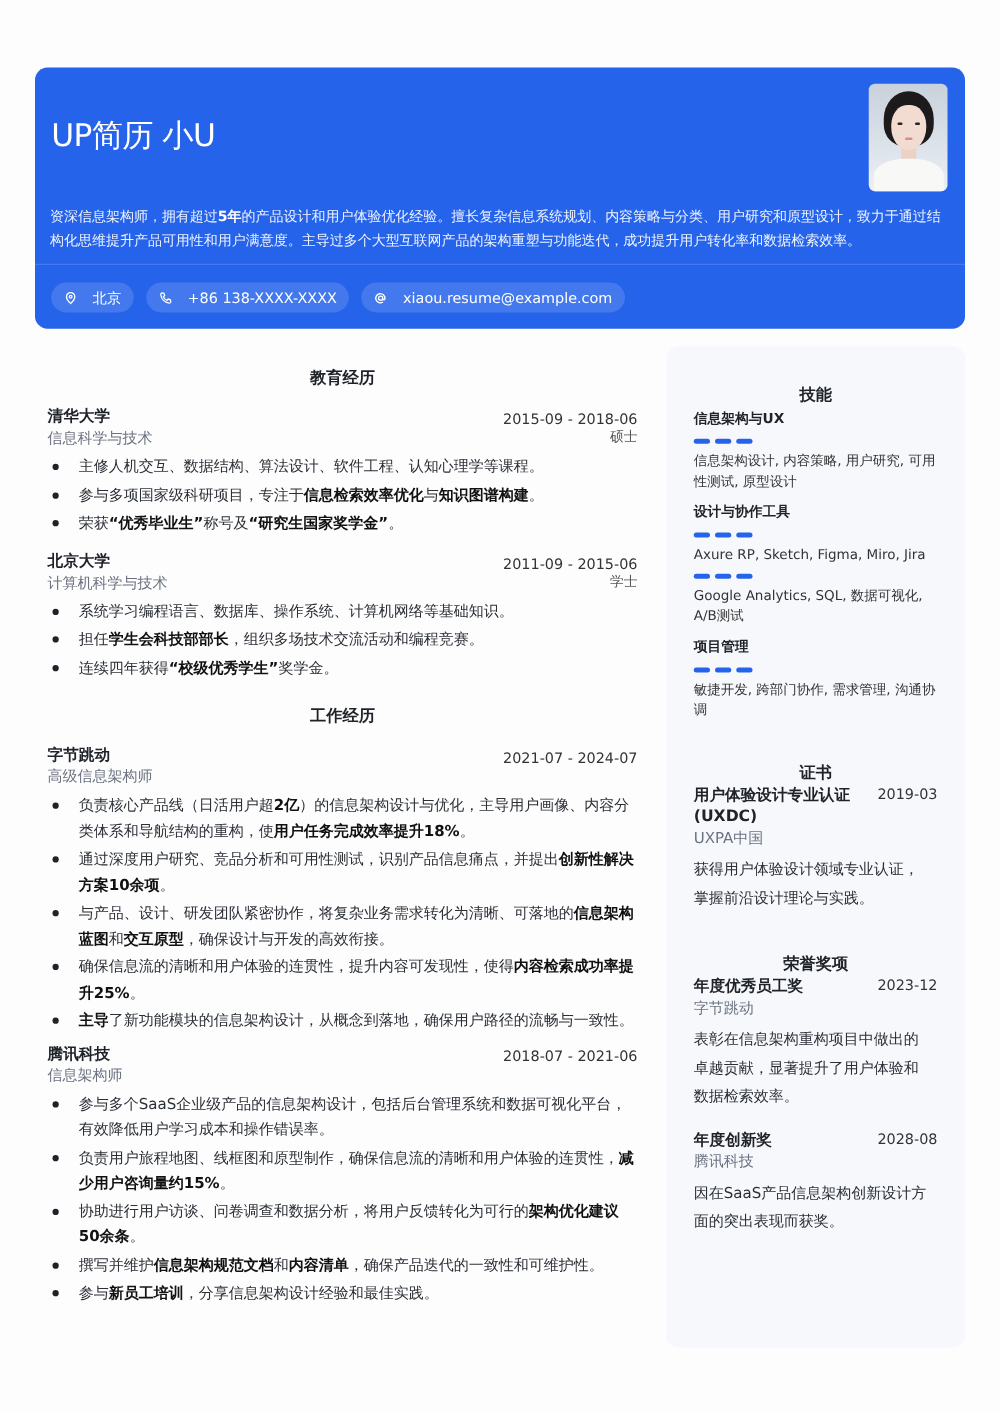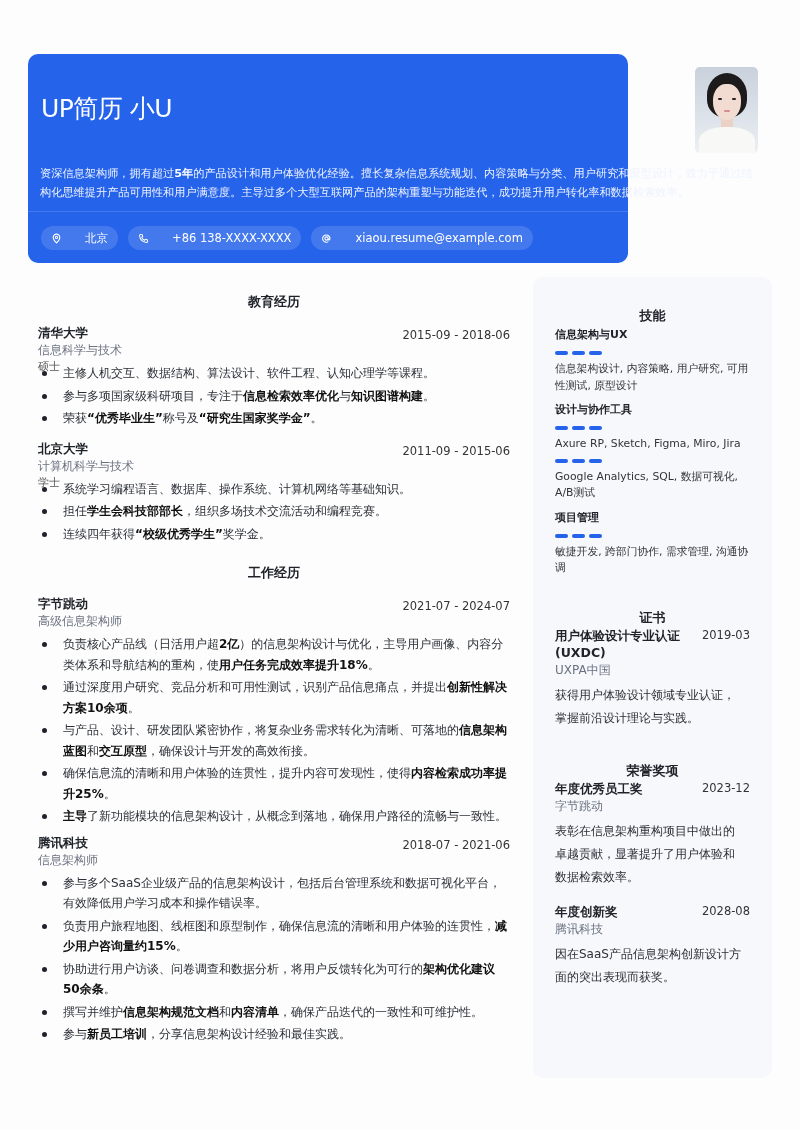--- a/index.html
+++ b/index.html
@@ -1,20 +1,20 @@
 <!DOCTYPE html>
 <html><head>
 <meta charset="utf-8">
 <style>
   * { box-sizing: border-box; margin: 0; padding: 0; }
   html, body { width: 800px; height: 1130px; background: #fdfdfd; overflow: hidden; }
   body { font-family: "DejaVu Sans", "Liberation Sans", sans-serif; color: #1f2329; position: relative; }
 
   .header {
-    position: absolute; left: 28px; top: 54px; width: 600px; height: 209px;
+    position: absolute; left: 28px; top: 54px; width: 744px; height: 209px;
     background: #2563eb; border-radius: 10px; color: #fff;
   }
   .header .name { position: absolute; left: 13px; top: 38px; font-size: 25px; font-weight: 500; letter-spacing: -0.5px; }
   .header .photo {
     position: absolute; left: 667px; top: 13px; width: 63px; height: 86px; border-radius: 5px;
     background: linear-gradient(180deg, #c9d1dc 0%, #dde3ea 60%, #eef0f3 100%); overflow: hidden;
   }
   .photo .hair { position: absolute; left: 12px; top: 6px; width: 40px; height: 44px; border-radius: 50% 50% 40% 40%; background: #1d1a1c; }
   .photo .face { position: absolute; left: 18px; top: 17px; width: 28px; height: 36px; border-radius: 45% 45% 50% 50%; background: #f2dcd2; }
   .photo .neck { position: absolute; left: 26px; top: 50px; width: 12px; height: 12px; background: #ecd2c6; }
@@ -23,33 +23,33 @@
   .photo .mouth { position: absolute; left: 29px; top: 43px; width: 6px; height: 2px; background: #d98a8e; border-radius: 2px; }
 
   .header .summary {
     position: absolute; left: 12px; top: 111px; width: 722px;
     font-size: 11.2px; line-height: 18.5px; color: #eef3ff;
   }
   .header .summary b { font-weight: 700; color: #fff; }
   .header .divider { position: absolute; left: 0; right: 0; top: 157px; height: 1px; background: rgba(255,255,255,0.15); }
   .contacts { position: absolute; left: 13px; top: 172px; display: flex; gap: 10px; }
   .chip {
-    display: flex; align-items: center; gap: 23px; height: 24px; padding: 0 10px;
+    display: flex; align-items: center; gap: 12px; height: 24px; padding: 0 10px;
     background: rgba(255,255,255,0.14); border-radius: 12px; font-size: 11.5px; color: #fff;
   }
   .chip svg { width: 11px; height: 11px; }
 
   .main { position: absolute; left: 38px; top: 285px; width: 472px; }
   .section-title { display: flex; align-items: center; gap: 8px; font-size: 13px; font-weight: 700; color: #1f2329; height: 20px; flex-direction: column; }
   .section-title .bar { width: 9px; height: 3px; border-radius: 2px; background: #2563eb; }
   .entry { margin-top: 20px; }
   .entry-head { display: flex; justify-content: space-between; align-items: flex-end; height: 17px; }
   .entry-head .title { font-size: 12.5px; font-weight: 700; color: #1f2329; }
   .entry-head .date { font-size: 11.5px; color: #333; }
-  .entry-sub { display: flex; justify-content: space-between; height: 17px; font-size: 12px; color: #6b7280; flex-direction: column; }
+  .entry-sub { display: flex; justify-content: space-between; height: 17px; font-size: 12px; color: #6b7280; }
   .entry-sub .right { font-size: 11px; color: #555; }
   ul.bullets { list-style: none; margin-top: 4px; }
   ul.bullets li { position: relative; padding-left: 25px; font-size: 12px; line-height: 20.5px; color: #2b2f36; margin-bottom: 2px; }
   ul.bullets li::before { content: ""; position: absolute; left: 4px; top: 8px; width: 5px; height: 5px; border-radius: 50%; background: #1f2329; }
   ul.bullets li b { font-weight: 700; color: #111; }
 
   .sidebar {
     position: absolute; left: 533px; top: 277px; width: 239px; height: 801px;
     background: #f6f8fc; border-radius: 10px; padding: 22px 22px 0 22px;
   }

